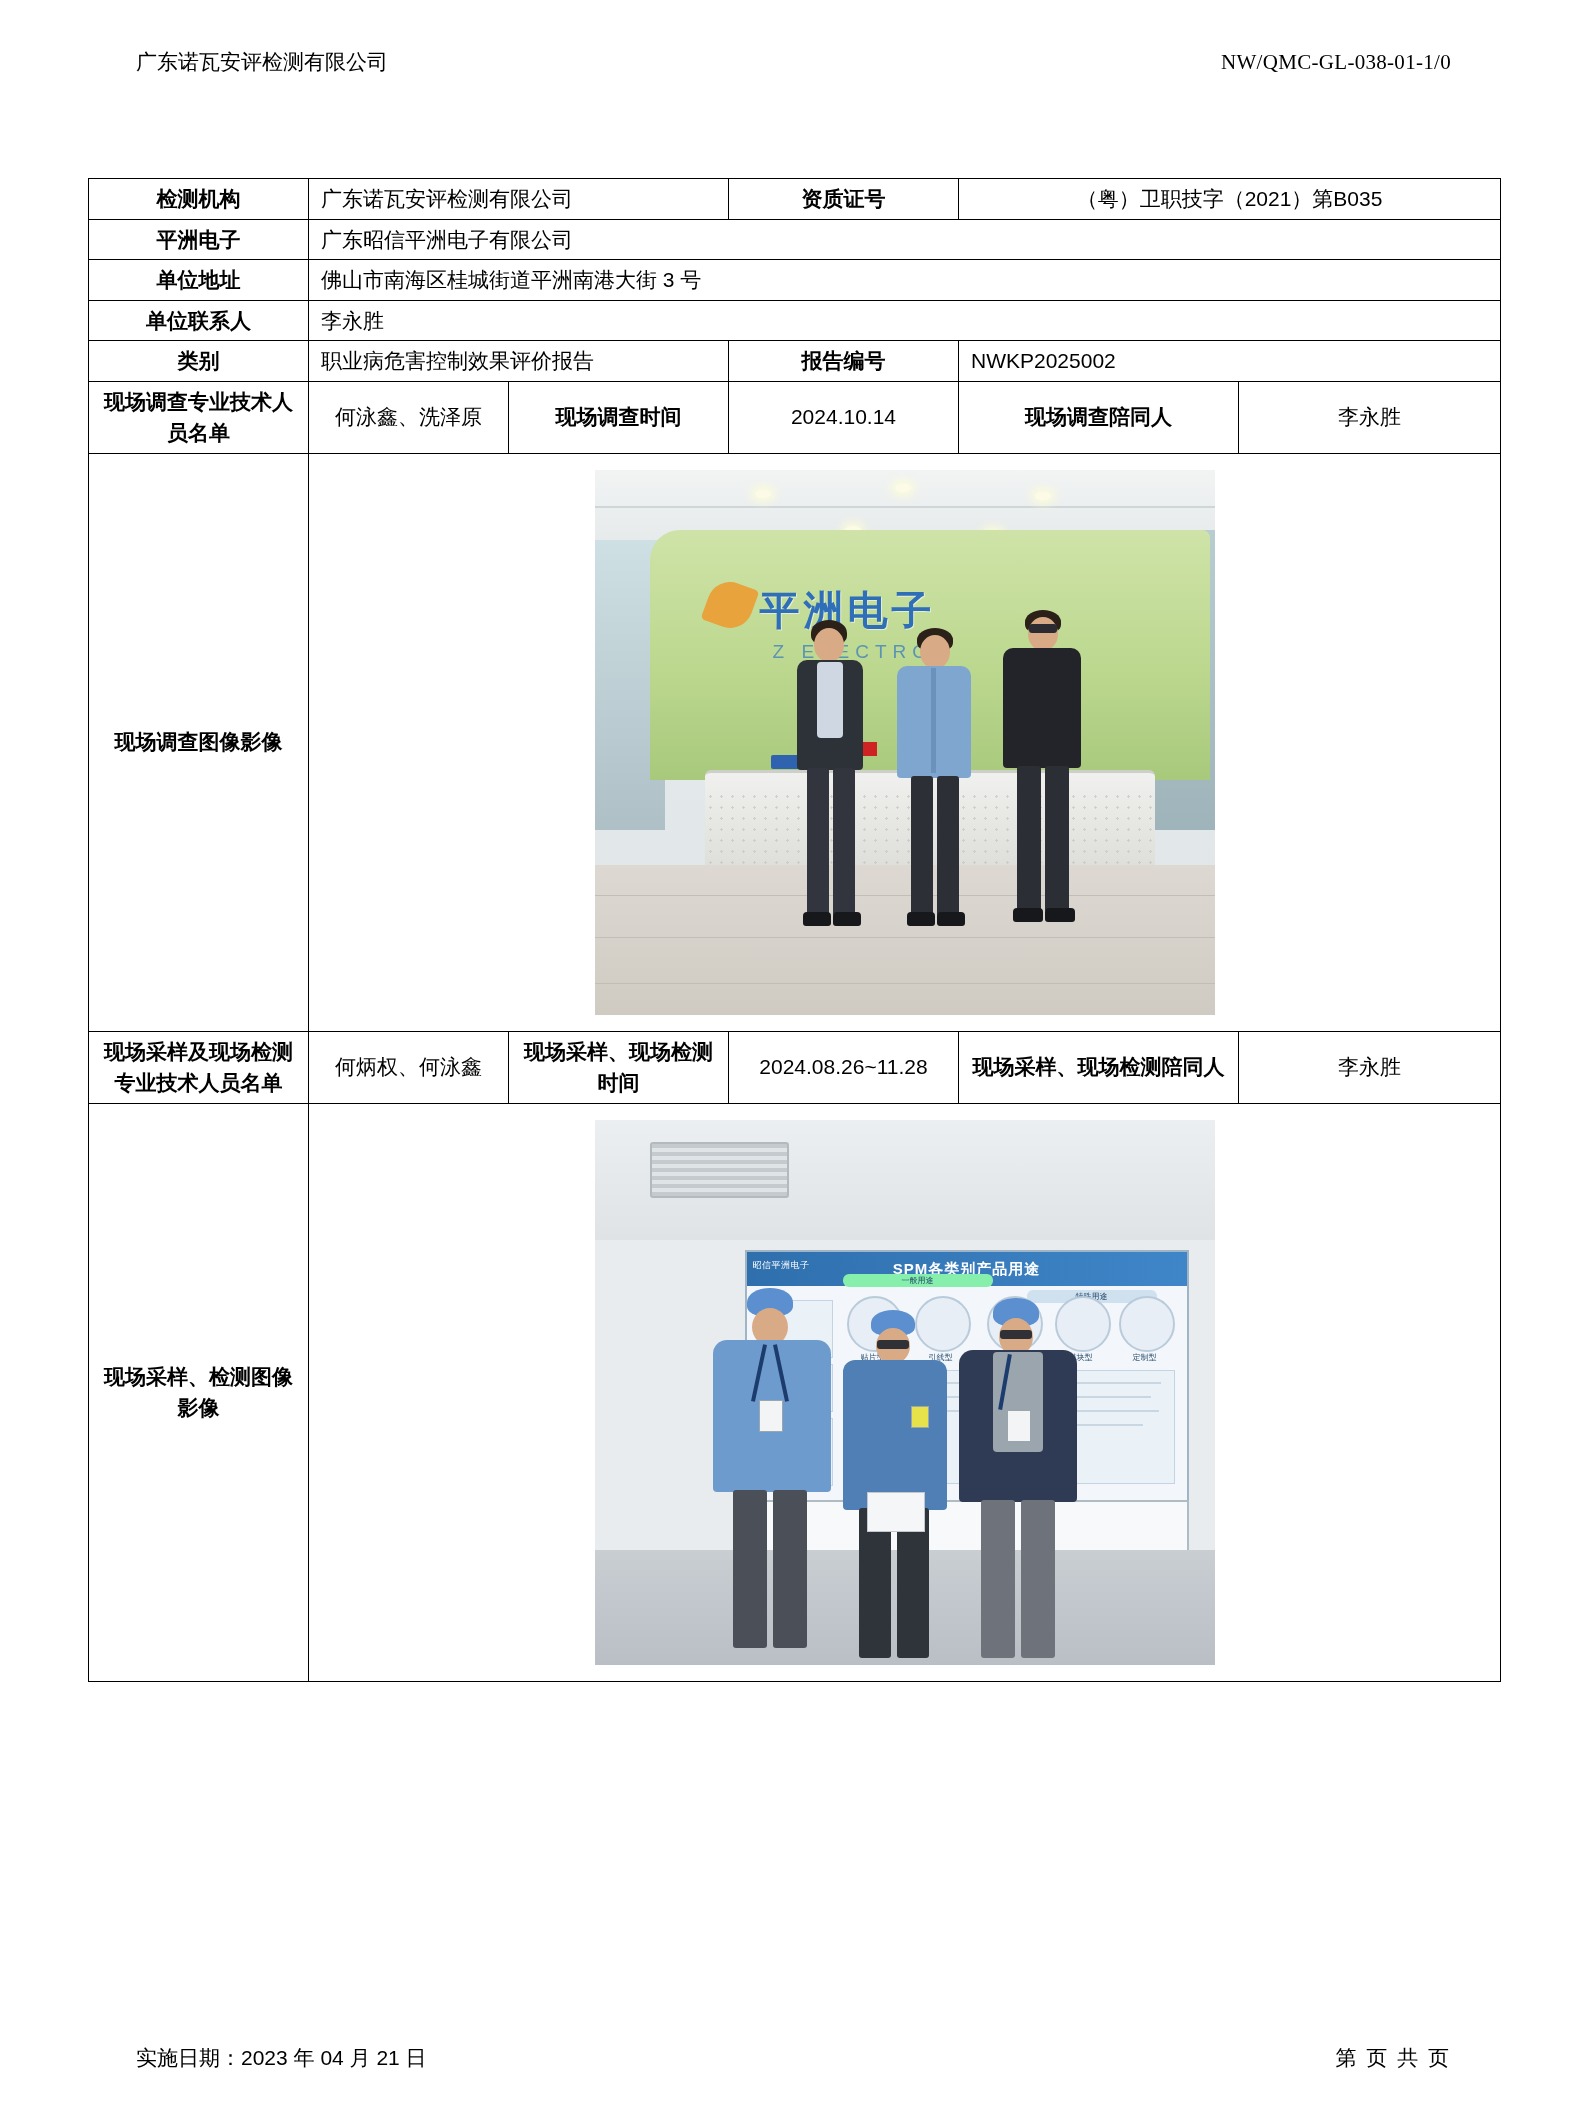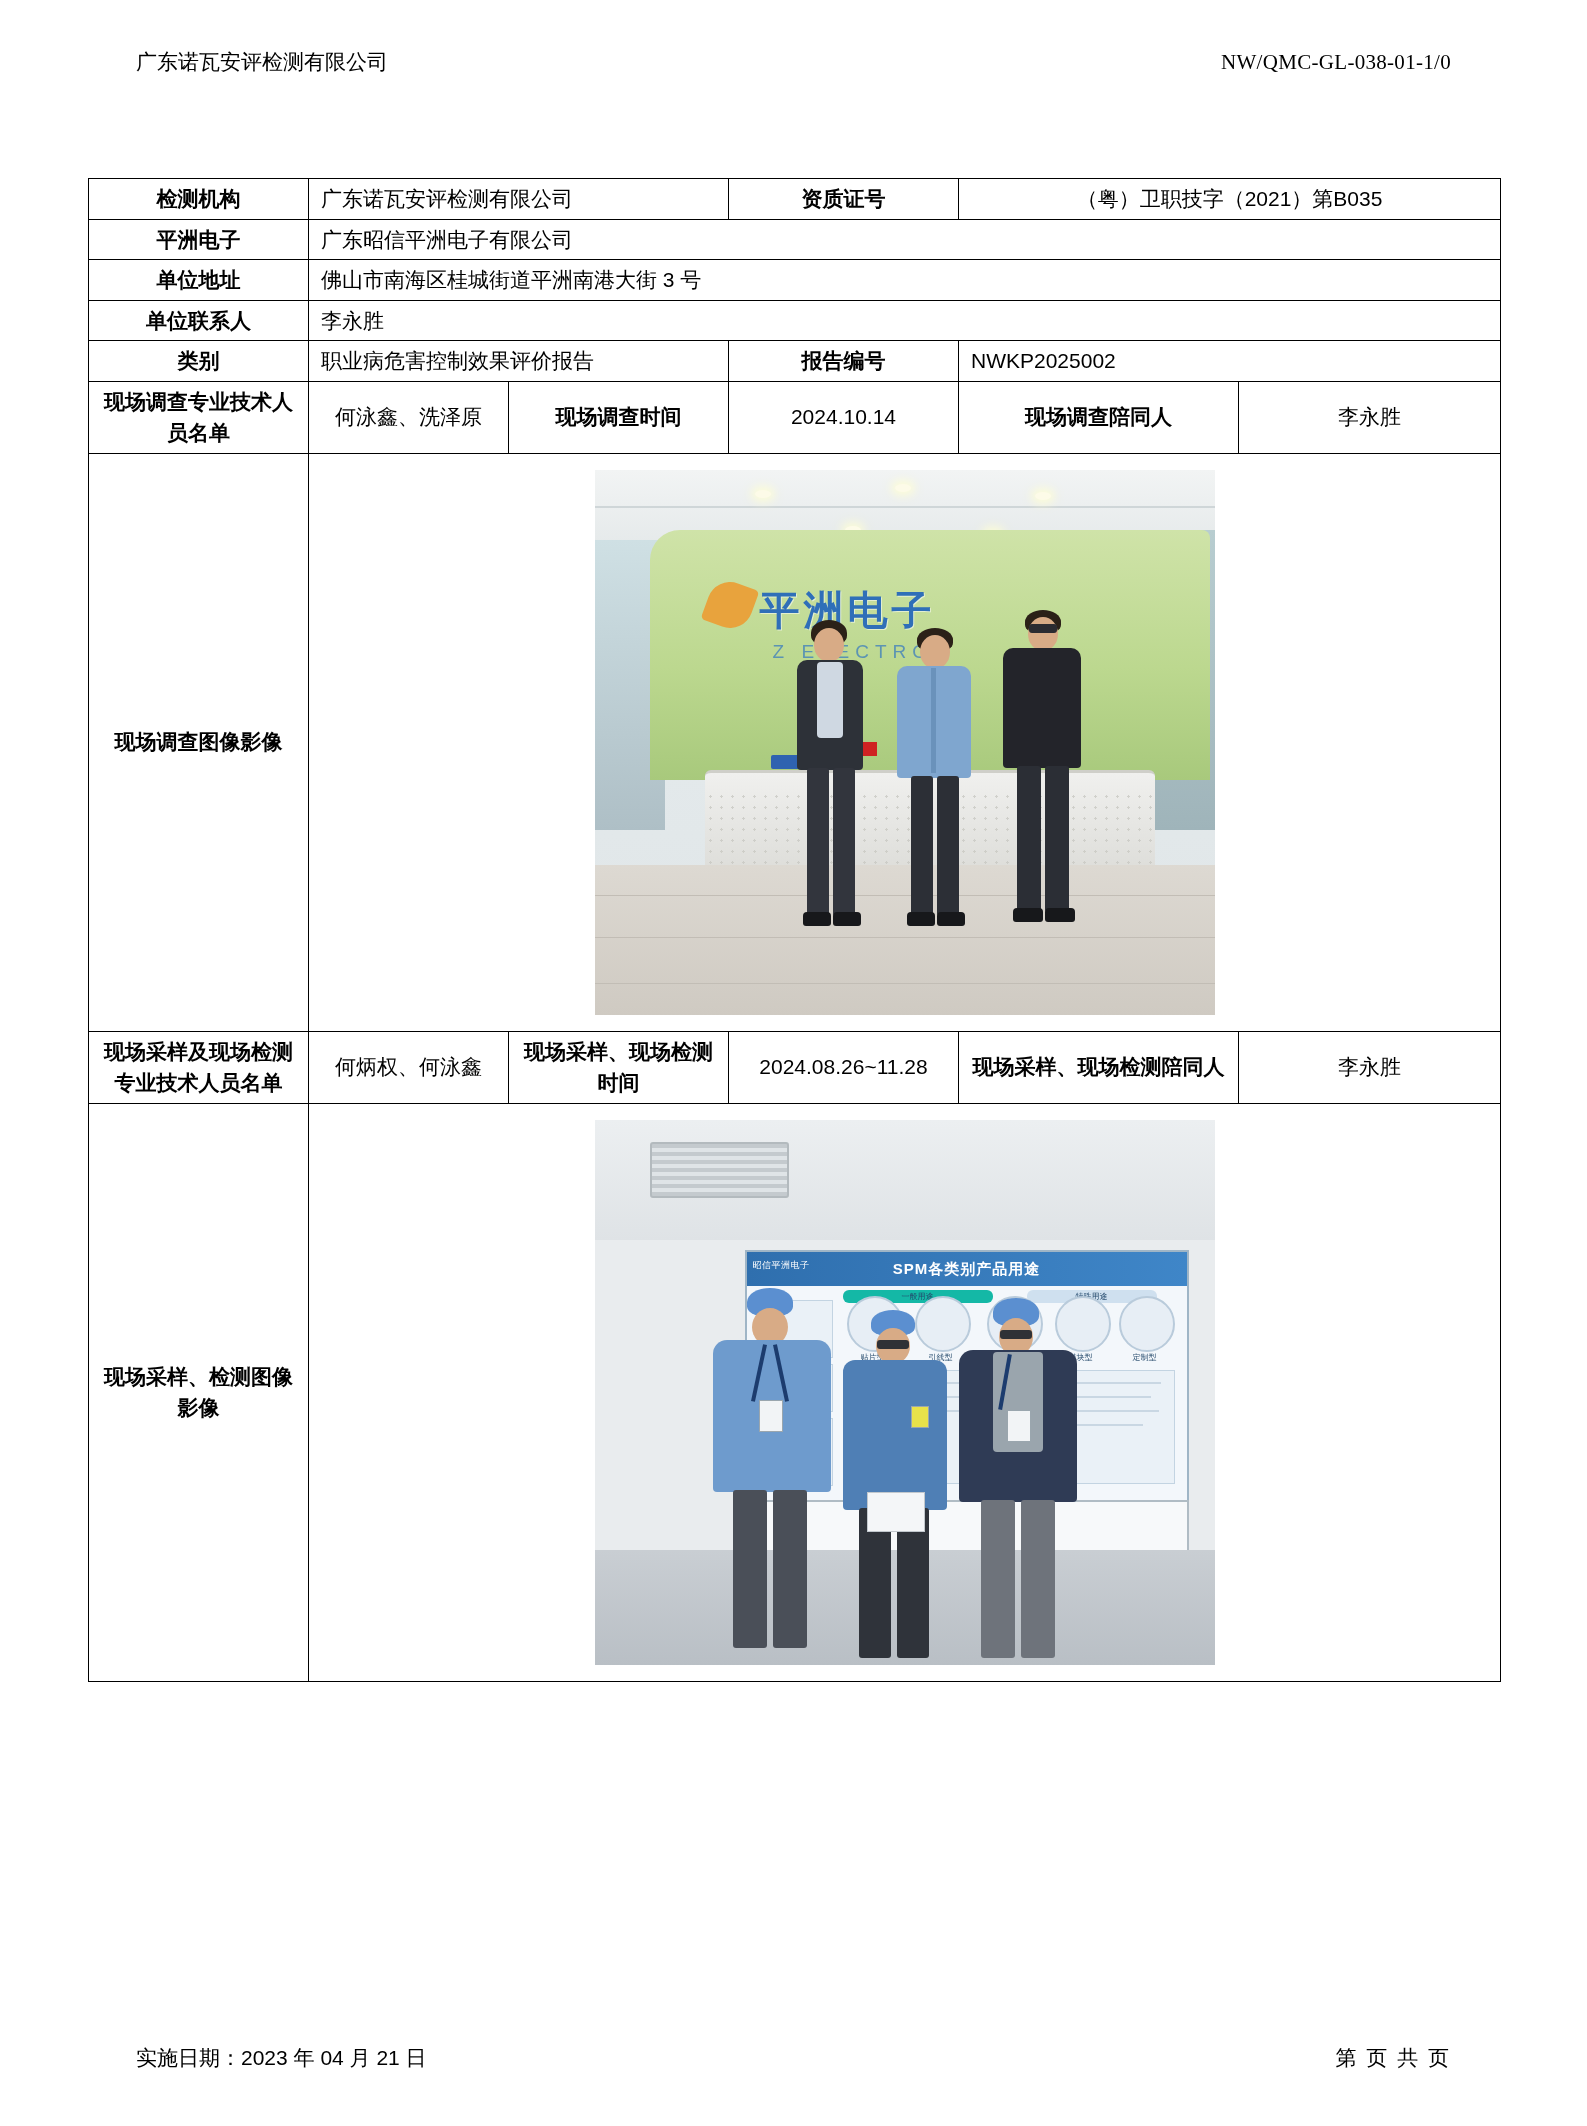--- a/index.html
+++ b/index.html
@@ -394,21 +394,21 @@
         <td class="photo-cell" colspan="5">
           <div class="photo2">
             <div class="p2-ceiling"></div>
             <div class="p2-vent"></div>
             <div class="p2-wall"></div>
 
             <div class="p2-poster">
               <div class="p2-poster-head">SPM各类别产品用途</div>
               <div class="p2-poster-brand">昭信平洲电子</div>
 
-              <div style="position:absolute;left:96px;top:38px;width:150px;height:13px;background:#14b8a6;border-radius:6px;font-size:8px;text-align:center;color:#24496c;font-family:'Liberation Sans',sans-serif;line-height:13px">一般用途</div>
+              <div style="position:absolute;left:96px;top:22px;width:150px;height:13px;background:#86efac;border-radius:6px;font-size:8px;text-align:center;color:#24496c;font-family:'Liberation Sans',sans-serif;line-height:13px">一般用途</div>
               <div style="position:absolute;left:280px;top:38px;width:130px;height:13px;background:#cfe0ef;border-radius:6px;font-size:8px;text-align:center;color:#24496c;font-family:'Liberation Sans',sans-serif;line-height:13px">特殊用途</div>
 
               <div class="p2-cat" style="left:100px"></div>
               <div class="p2-cat" style="left:168px"></div>
               <div class="p2-cat" style="left:240px"></div>
               <div class="p2-cat" style="left:308px"></div>
               <div class="p2-cat" style="left:372px"></div>
 
               <div class="p2-catlabel" style="left:97px">贴片型</div>
               <div class="p2-catlabel" style="left:165px">引线型</div>

